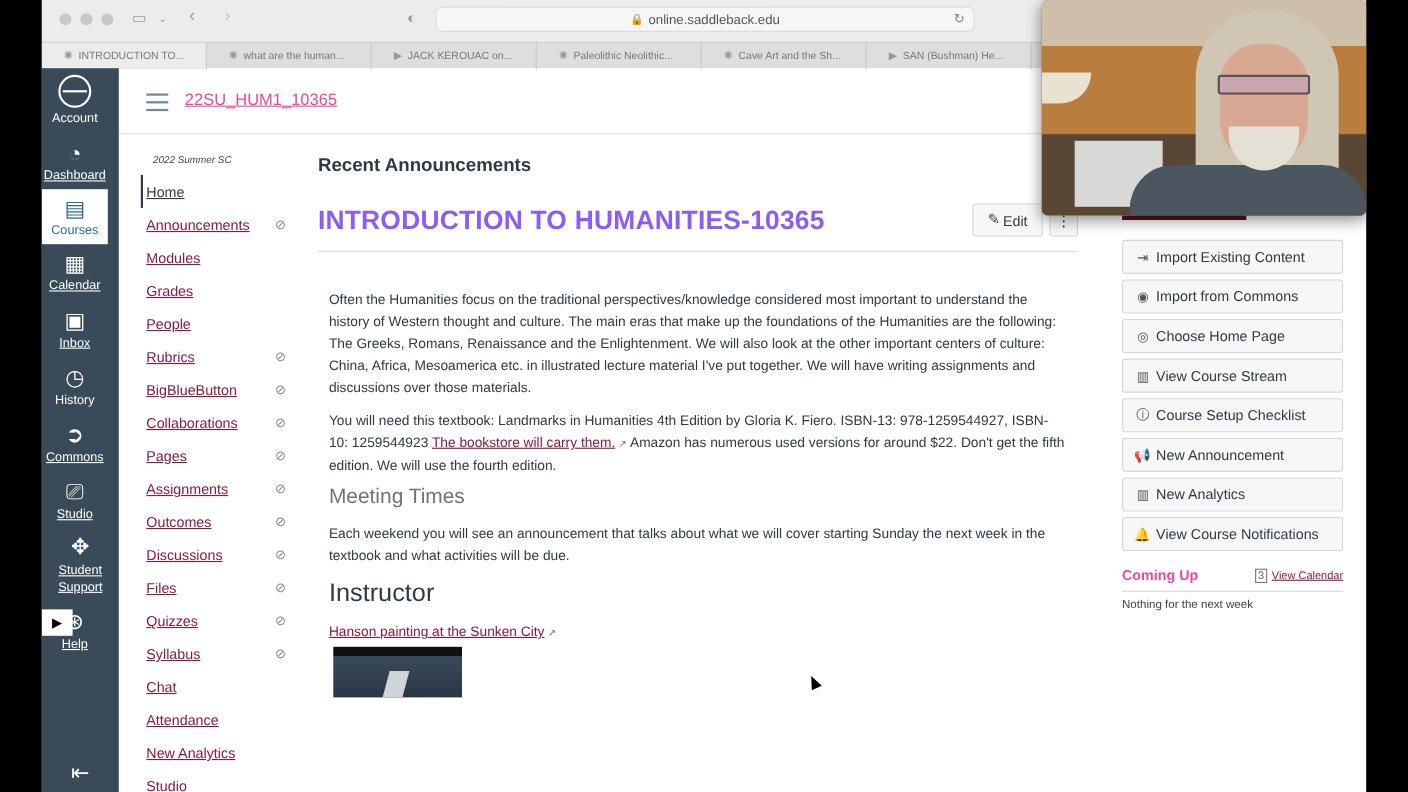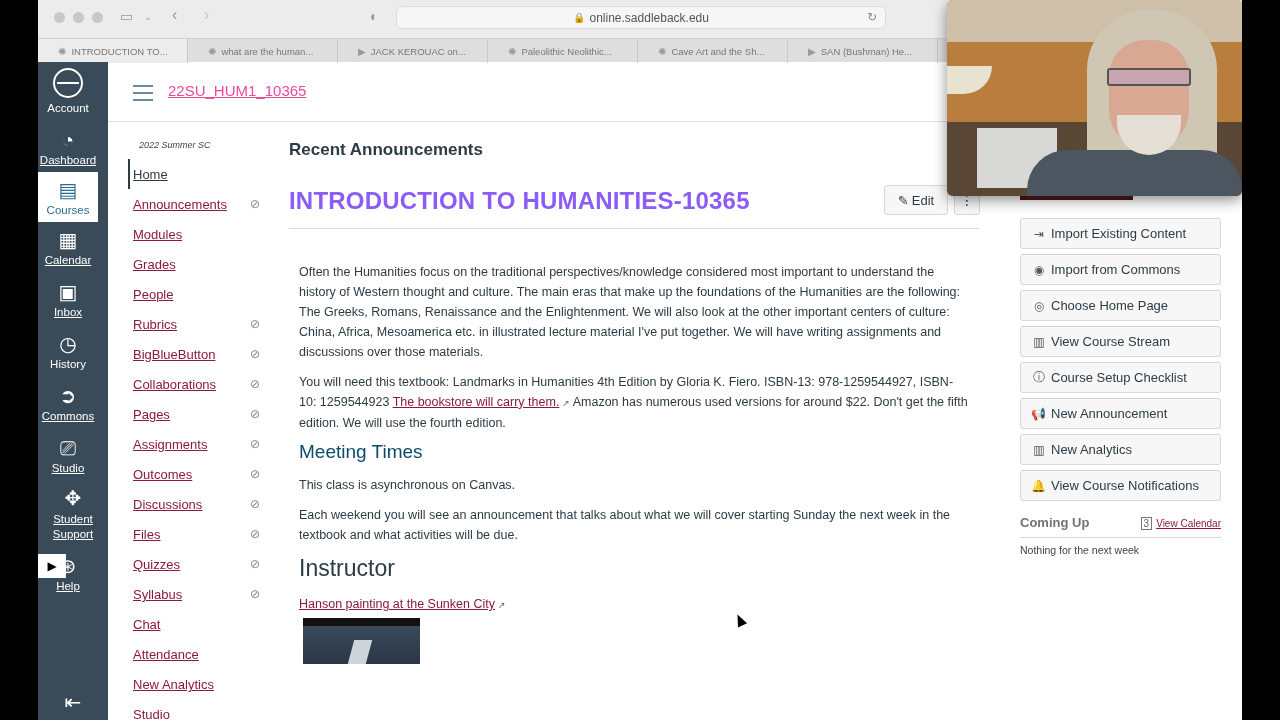--- a/index.html
+++ b/index.html
@@ -52,33 +52,33 @@
 
   
   .main { position: absolute; left: 251px; top: 140px; width: 690px; }
   .recent { font-size: 17px; color: #2d3b45; font-weight: bold; }
   .page-title { position: absolute; top: 47px; font-size: 24px; color: #8b5cf6; font-weight: bold; letter-spacing: 0.2px; }
   .edit-btn { position: absolute; left: 595px; top: 45px; width: 64px; height: 30px; border: 1px solid #d7d7d7; border-radius: 3px; background: #f7f7f7; font-size: 13px; color: #2d3b45; display: flex; align-items: center; justify-content: center; gap: 3px; }
   .more-btn { position: absolute; left: 665px; top: 45px; width: 26px; height: 30px; border: 1px solid #d7d7d7; border-radius: 3px; background: #f7f7f7; font-size: 14px; color: #2d3b45; text-align: center; line-height: 28px; }
   .title-rule { position: absolute; top: 88px; left: 0; width: 690px; height: 1px; background: #dcdcdc; }
   .content { position: absolute; top: 122px; left: 10px; width: 670px; color: #2d3b45; }
   .content h2 { font-size: 22px; font-weight: normal; color: #2d3b45; margin-bottom: 12px; }
-  .content h3 { font-size: 19px; font-weight: normal; color: #0c4a6e; margin-bottom: 12px; margin-top: -2px; }
+  .content h3 { font-size: 19px; font-weight: normal; color: #737373; margin-bottom: 12px; margin-top: -2px; }
   .content p { font-size: 12.5px; line-height: 20px; margin-bottom: 10px; }
   .content a { color: #8b1a3c; text-decoration: underline; }
   .ext { font-size: 9px; color: #666; margin-left: 3px; text-decoration: none; }
   .thumb { width: 117px; height: 46px; background: linear-gradient(#111 0, #111 8px, #3a4a5a 8px, #2a3645 100%); margin-left: 4px; margin-top: 3px; position: relative; }
   .thumb:after { content: ""; position: absolute; left: 48px; top: 22px; width: 18px; height: 24px; background: #cfd4d8; transform: skewX(-15deg); }
 
   
   .rs { position: absolute; left: 982px; top: 218px; width: 201px; }
   .rs-btn { height: 31px; border: 1px solid #d7d7d7; border-radius: 3px; background: #f7f7f7; margin-bottom: 5px; font-size: 13px; color: #2d3b45; display: flex; align-items: center; padding-left: 10px; gap: 4px; }
   .rs-btn .ri { font-size: 12px; color: #555; width: 16px; text-align: center; }
   .coming { margin-top: 12px; display: flex; justify-content: space-between; align-items: center; border-bottom: 1px solid #d7d7d7; padding-bottom: 6px; }
-  .coming .ct { font-size: 13px; font-weight: bold; color: #737373; }
+  .coming .ct { font-size: 13px; font-weight: bold; color: #ec4899; }
   .coming .vc { font-size: 10px; color: #8b1a3c; text-decoration: underline; }
   .coming .cal-ico { font-size: 10px; color: #666; border: 1px solid #777; padding: 0 2px; margin-right: 4px; text-decoration: none; }
   .nothing { font-size: 10.5px; color: #444; margin-top: 6px; }
 
   
   .cam { position: absolute; left: 947px; top: 0; width: 295px; height: 196px; border-radius: 6px; overflow: hidden; box-shadow: 0 4px 14px rgba(0,0,0,0.45); background: #b07a40; }
   .cam .ceiling { position: absolute; left: 0; top: 0; width: 100%; height: 42px; background: #cdbfa8; }
   .cam .cabinet { position: absolute; left: 0; top: 42px; width: 100%; height: 80px; background: #b97d3e; }
   .cam .lower { position: absolute; left: 0; top: 122px; width: 100%; height: 74px; background: #5a4634; }
   .cam .wall { position: absolute; left: 30px; top: 128px; width: 80px; height: 60px; background: #d8d9d6; }
@@ -277,21 +277,20 @@
     </div>
     <div class="more-btn">⋮</div>
     <div class="title-rule"></div>
 
     <div class="content">
       <p>Often the Humanities focus on the traditional perspectives/knowledge considered most important to understand the history of Western thought and culture. The main eras that make up the foundations of the Humanities are the following: The Greeks, Romans, Renaissance and the Enlightenment. We will also look at the other important centers of culture: China, Africa, Mesoamerica etc. in illustrated lecture material I've put together. We will have writing assignments and discussions over those materials.</p>
       <p>
         <span>You will need this textbook: Landmarks in Humanities 4th Edition by Gloria K. Fiero. ISBN-13: 978-1259544927, ISBN-10: 1259544923 </span><a>The bookstore will carry them.</a><span class="ext">↗</span><span> Amazon has numerous used versions for around $22. Don't get the fifth edition. We will use the fourth edition.</span>
       </p>
       <h3>Meeting Times</h3>
-      <p>This class is asynchronous on Canvas.</p>
       <p>Each weekend you will see an announcement that talks about what we will cover starting Sunday the next week in the textbook and what activities will be due.</p>
       <h2 style="font-size:23px;">Instructor</h2>
       <p style="margin-bottom:0;">
         <a>Hanson painting at the Sunken City</a><span class="ext">↗</span>
       </p>
       <div class="thumb"></div>
     </div>
   </div>
 
   <div class="rs">

